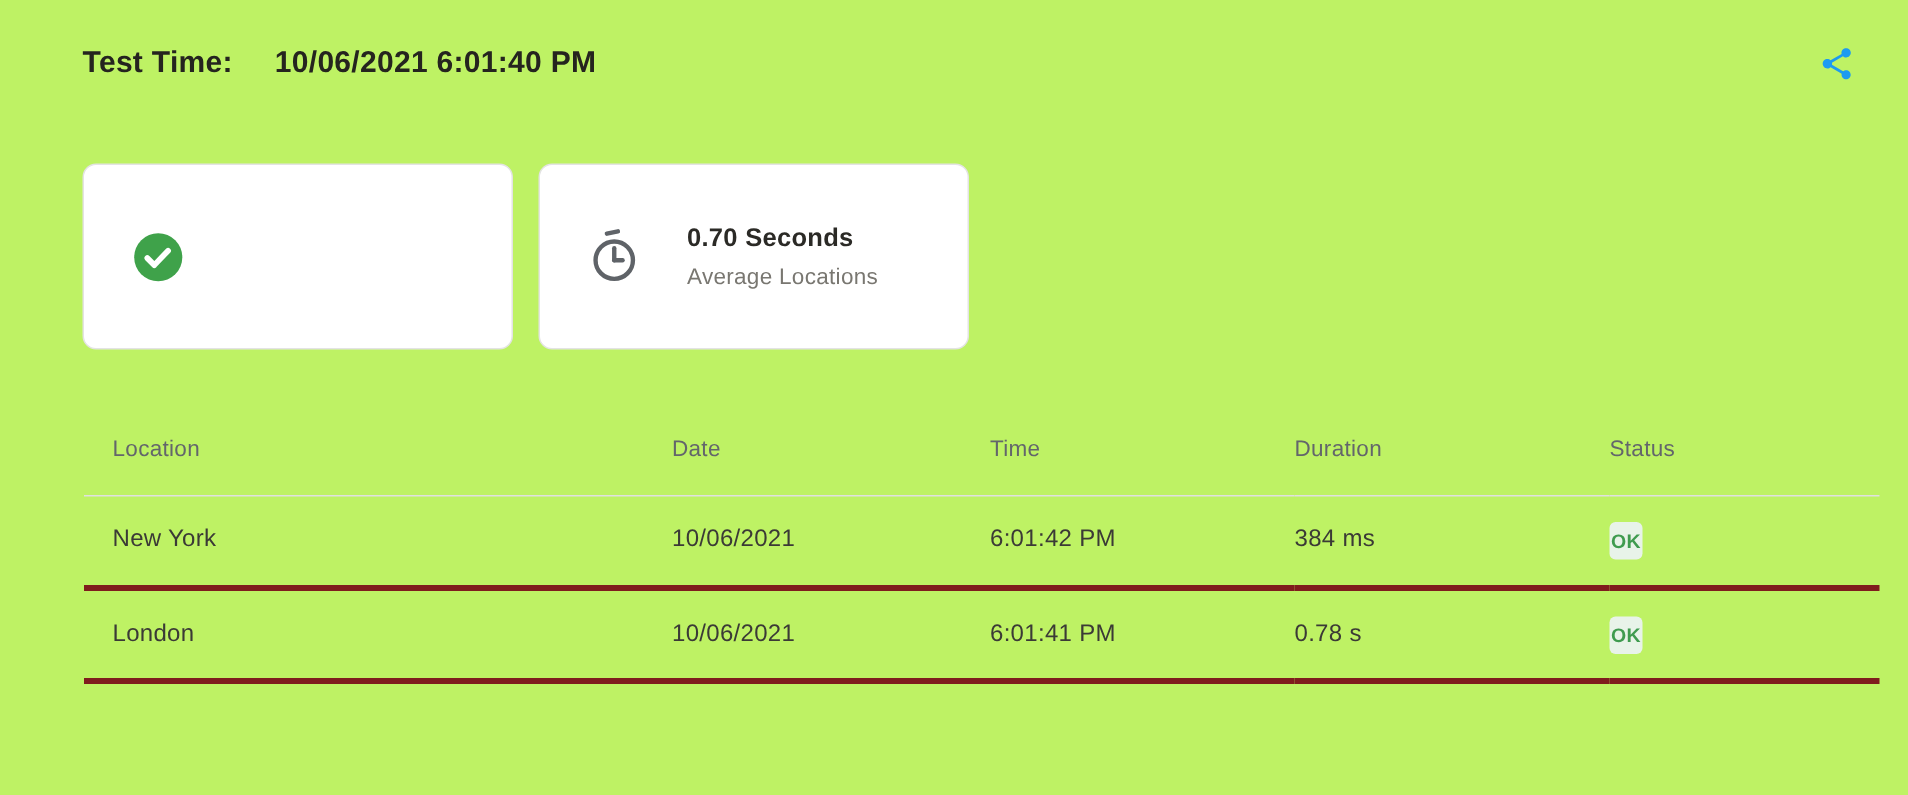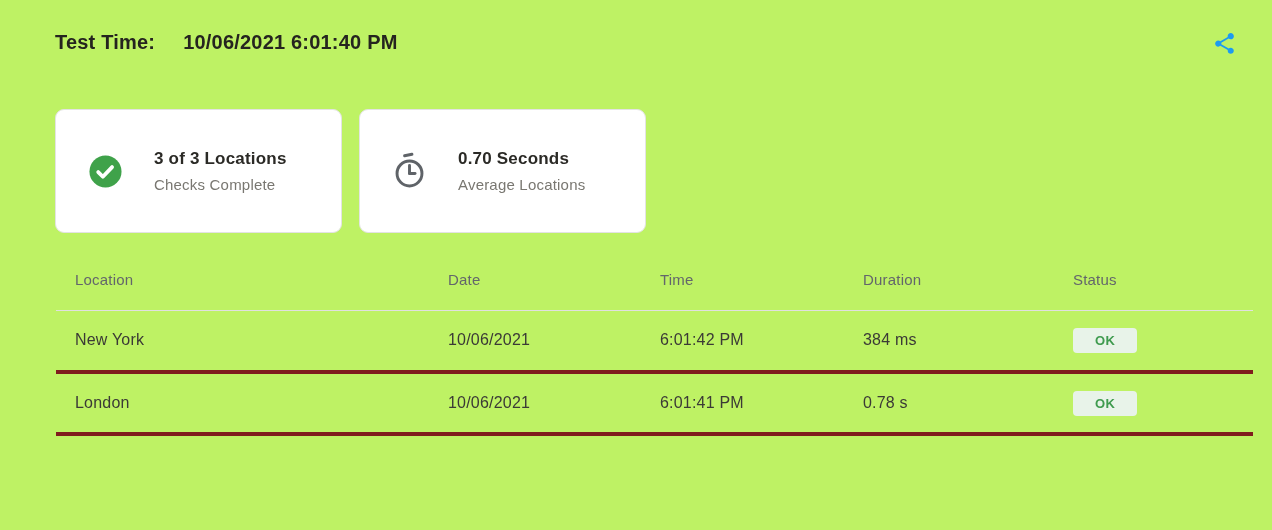--- a/index.html
+++ b/index.html
@@ -48,21 +48,21 @@
   .card .texts { margin-left:30px; }
   .card .title {
     font-size:17px; font-weight:700; color:#2b2a26; margin-bottom:7px; letter-spacing:.2px;
   }
   .card .subtitle {
     font-size:15px; color:#797771; letter-spacing:.2px;
   }
 
   
   .table-wrap {
-    position:absolute; left:56px; top:250px; width:1197px;
+    position:absolute; left:56px; top:270px; width:1197px;
   }
   table { width:100%; border-collapse:collapse; table-layout:fixed; }
   col.c-location { width:392px; }
   col.c-date     { width:212px; }
   col.c-time     { width:203px; }
   col.c-duration { width:210px; }
   col.c-status   { width:auto;  }
   th {
     height:60px; text-align:left; vertical-align:middle;
     font-size:15px; font-weight:400; color:#63666b;
@@ -71,21 +71,21 @@
   td {
     height:62px; vertical-align:middle;
     font-size:16px; color:#3b3a36;
     border-bottom:4px solid #7f1d1d; letter-spacing:.2px;
   }
   th:first-child, td:first-child { padding-left:19px; }
   .ok-badge {
     display:inline-block;
     background:#e8f3e9; color:#3f9b4f;
     font-size:13px; font-weight:700;
-    padding:5px 22px; border-radius:4px; letter-spacing:.3px;
+    padding:5px 1px; border-radius:4px; letter-spacing:.3px;
   }
 </style>
 </head>
 <body>
 
 <div class="page">
 
   <div class="header">
     <span class="label">Test Time:</span>
     <span class="value">10/06/2021 6:01:40 PM</span>
@@ -100,24 +100,20 @@
   </div>
 
   <div class="cards">
 
     <div class="card">
       <div class="icon-wrap">
         <svg width="35" height="35" viewBox="0 0 24 24">
           <circle cx="12" cy="12" r="11" fill="#3fa24a"></circle>
           <path d="M7 12.4l3.2 3.2 6.3-6.6" fill="none" stroke="#ffffff" stroke-width="2.6" stroke-linecap="round" stroke-linejoin="round"></path>
         </svg>
-      </div>
-      <div class="texts">
-        <div class="title">3 of 3 Locations</div>
-        <div class="subtitle">Checks Complete</div>
       </div>
     </div>
 
 
     <div class="card">
       <div class="icon-wrap">
         <svg width="37" height="40" viewBox="0 0 24 26" fill="none" stroke="#5f6368" stroke-width="1.9" stroke-linecap="round">
           <line x1="8.8" y1="3.1" x2="13.6" y2="2.1"></line>
           <circle cx="12" cy="14.6" r="8.1"></circle>
           <line x1="12" y1="14.6" x2="12" y2="9.4"></line>

